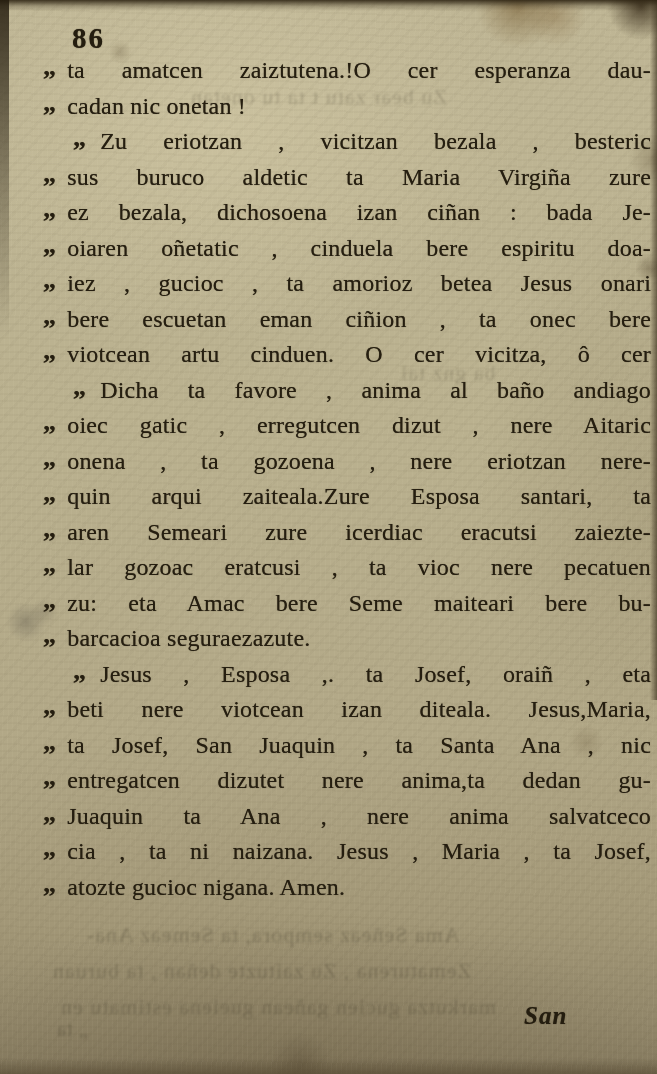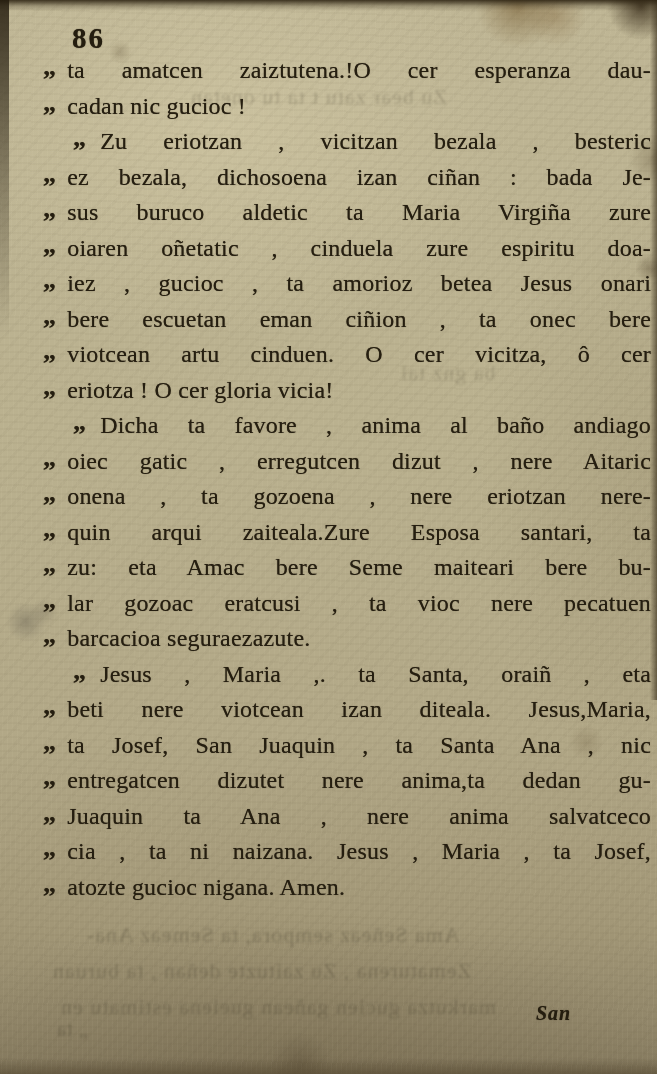--- a/index.html
+++ b/index.html
@@ -66,23 +66,23 @@
   }
   .line.short{text-align-last:left;}
   .line.indent{padding-left:30px;font-family:Liberation Serif, serif;}
   .qm{
     display:inline-block;font-weight:bold;font-size:26px;
     margin-right:11px;transform:translateY(-3px);
   }
   .line.indent .qm{margin-right:14px;}
 
   .catchword{
-    position:absolute;left:536px;top:1002px;
+    position:absolute;left:524px;top:1002px;
     font-style:italic;font-weight:bold;
-    font-size:20px;color:#241d0f;letter-spacing:1px;
+    font-size:25px;color:#241d0f;letter-spacing:1px;
     text-shadow:0 0 1px rgba(36,29,15,.7);
   }
 
   
   .ghost{
     position:absolute;color:rgba(74,67,48,.85);
     font-size:22px;white-space:nowrap;
     transform:scaleX(-1);
     filter:blur(1.1px);opacity:.38;
     pointer-events:none;letter-spacing:1px;
@@ -106,54 +106,54 @@
   <div class="ghost g3">Ama Señeaz sempora, ta Semeaz Ana-</div>
   <div class="ghost g4">Zematurena , Zu zaituzte deñan , ta buruan</div>
   <div class="ghost g5">markutza gucien gañean gueiena estimatu en</div>
   <div class="ghost g6">„ ta</div>
 
   <div class="pagenum">86</div>
 
   <div class="textblock">
   <div class="line"><span class="qm">„</span><span class="ltext">ta amatcen zaiztutena.!O cer esperanza dau-</span></div>
 
-  <div class="line short"><span class="qm">„</span><span class="ltext">cadan nic  gucioc !</span></div>
+  <div class="line short"><span class="qm">„</span><span class="ltext">cadan nic  onetan !</span></div>
 
   <div class="line indent"><span class="qm">„</span><span class="ltext">Zu eriotzan , vicitzan bezala , besteric</span></div>
 
+  <div class="line"><span class="qm">„</span><span class="ltext">sus buruco aldetic ta Maria Virgiña zure</span></div>
+
   <div class="line"><span class="qm">„</span><span class="ltext">ez bezala, dichosoena izan ciñan : bada Je-</span></div>
 
-  <div class="line"><span class="qm">„</span><span class="ltext">sus buruco aldetic ta Maria Virgiña zure</span></div>
-
-  <div class="line"><span class="qm">„</span><span class="ltext">oiaren oñetatic , cinduela zure espiritu doa-</span></div>
+  <div class="line"><span class="qm">„</span><span class="ltext">oiaren oñetatic , cinduela bere espiritu doa-</span></div>
 
   <div class="line"><span class="qm">„</span><span class="ltext">iez , gucioc , ta amorioz betea Jesus onari</span></div>
 
   <div class="line"><span class="qm">„</span><span class="ltext">bere escuetan eman ciñion , ta onec bere</span></div>
 
   <div class="line"><span class="qm">„</span><span class="ltext">viotcean artu cinduen. O cer vicitza, ô cer</span></div>
 
-  <div class="line short"><span class="qm">„</span><span class="ltext">eriotza ! O cer gloria vicia!</span></div>
 
   <div class="line indent"><span class="qm">„</span><span class="ltext">Dicha ta favore , anima al baño andiago</span></div>
 
   <div class="line"><span class="qm">„</span><span class="ltext">oiec gatic , erregutcen dizut , nere Aitaric</span></div>
 
   <div class="line"><span class="qm">„</span><span class="ltext">onena , ta gozoena , nere eriotzan nere-</span></div>
 
   <div class="line"><span class="qm">„</span><span class="ltext">quin arqui zaiteala.Zure Esposa santari, ta</span></div>
 
+  <div class="line"><span class="qm">„</span><span class="ltext">aren Semeari zure icerdiac eracutsi zaiezte-</span></div>
+
+  <div class="line"><span class="qm">„</span><span class="ltext">lar gozoac eratcusi , ta vioc nere pecatuen</span></div>
 
   <div class="line"><span class="qm">„</span><span class="ltext">zu: eta Amac bere Seme maiteari bere bu-</span></div>
 
-  <div class="line"><span class="qm">„</span><span class="ltext">lar gozoac eratcusi , ta vioc nere pecatuen</span></div>
-
   <div class="line short"><span class="qm">„</span><span class="ltext">barcacioa seguraezazute.</span></div>
 
-  <div class="line indent"><span class="qm">„</span><span class="ltext">Jesus , Maria ,. ta Santa, oraiñ , eta</span></div>
+  <div class="line indent"><span class="qm">„</span><span class="ltext">Jesus , Esposa ,. ta Josef, oraiñ , eta</span></div>
 
   <div class="line"><span class="qm">„</span><span class="ltext">beti nere viotcean izan diteala. Jesus,Maria,</span></div>
 
   <div class="line"><span class="qm">„</span><span class="ltext">ta Josef, San Juaquin , ta Santa Ana , nic</span></div>
 
   <div class="line"><span class="qm">„</span><span class="ltext">entregatcen dizutet nere anima,ta dedan gu-</span></div>
 
   <div class="line"><span class="qm">„</span><span class="ltext">Juaquin ta Ana , nere anima salvatceco</span></div>
 
   <div class="line"><span class="qm">„</span><span class="ltext">cia , ta ni naizana. Jesus , Maria , ta Josef,</span></div>

